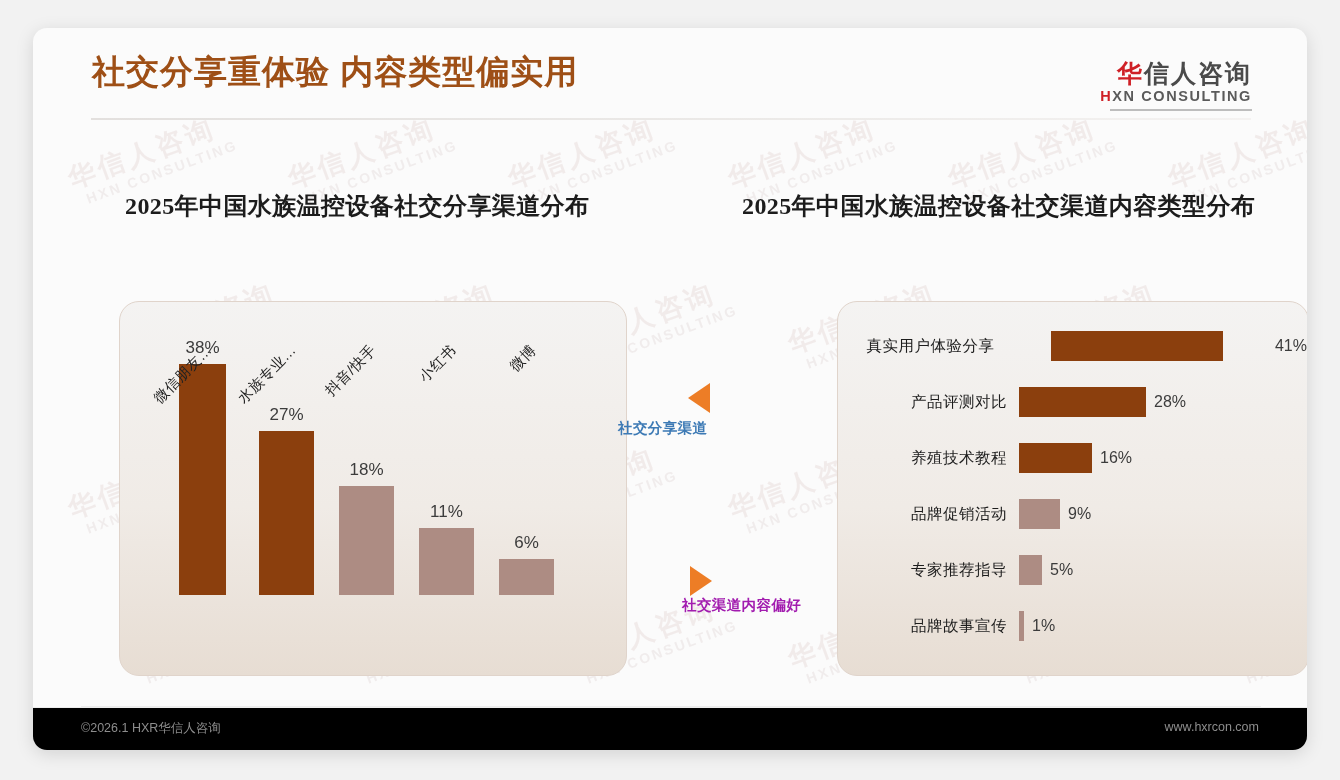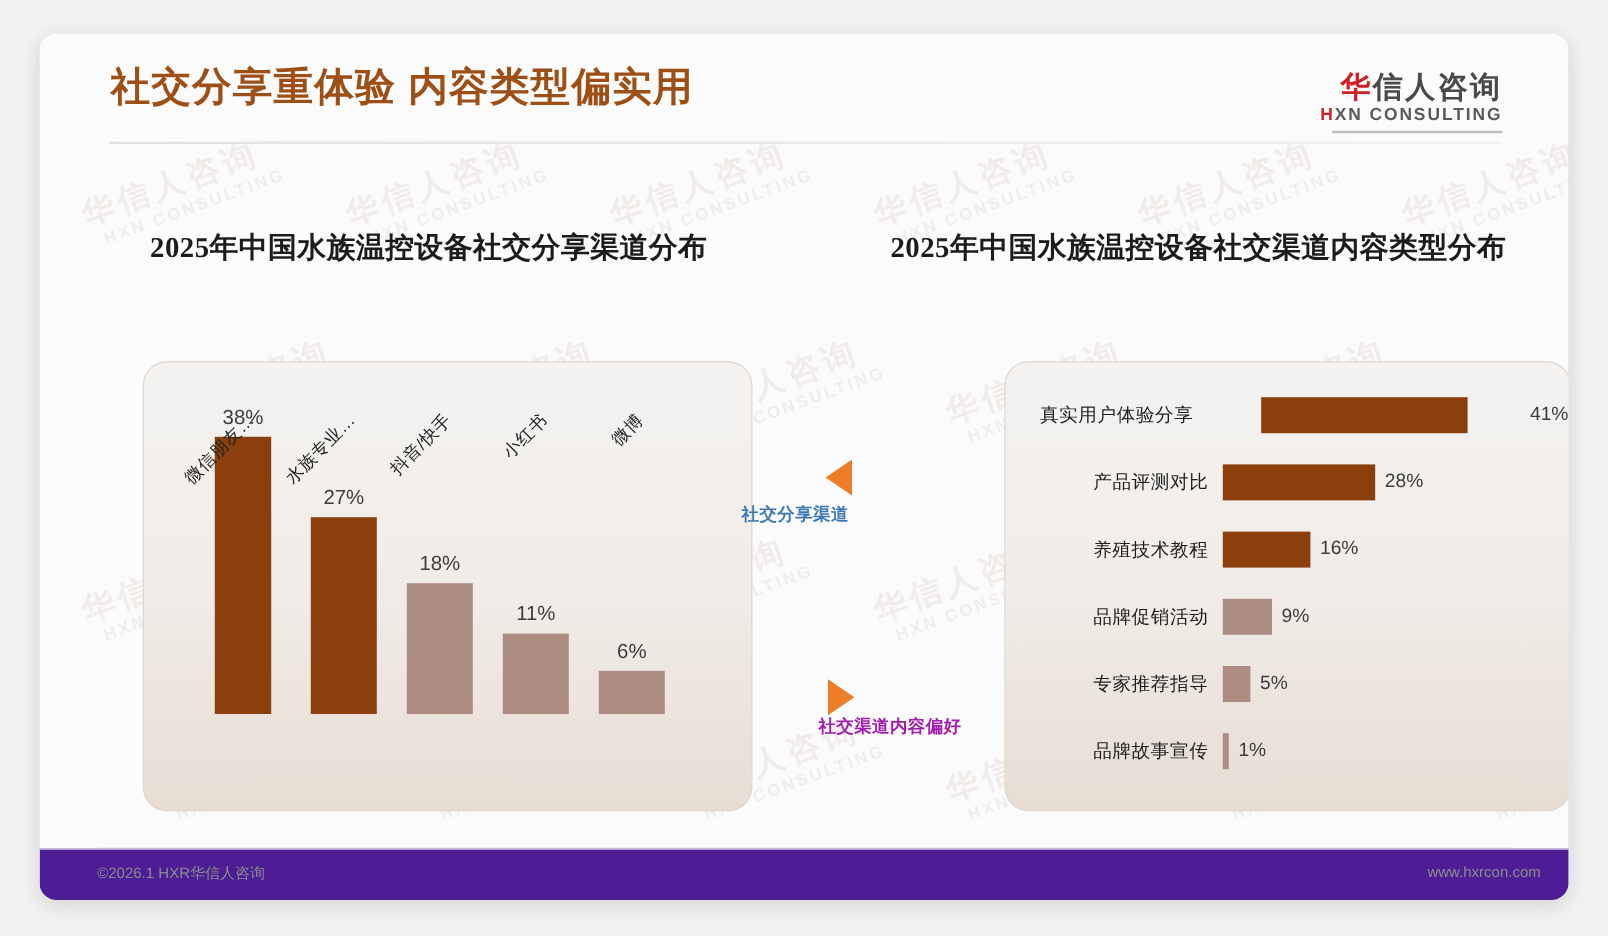--- a/index.html
+++ b/index.html
@@ -260,24 +260,23 @@
     height: 1px;
     background: #ececec;
     z-index: 5;
   }
   #footer {
     position: absolute;
     left: 0;
     bottom: 0;
     width: 100%;
     height: 42px;
-    background: #4c1d95;
+    background: #000000;
     border-top: 1px solid #ededed;
     z-index: 6;
-    padding-left: 25px;
   }
   #copyright {
     position: absolute;
     left: 48px;
     top: 12px;
     font-size: 12.5px;
     color: #8d8d8d;
   }
   #website {
     position: absolute;

